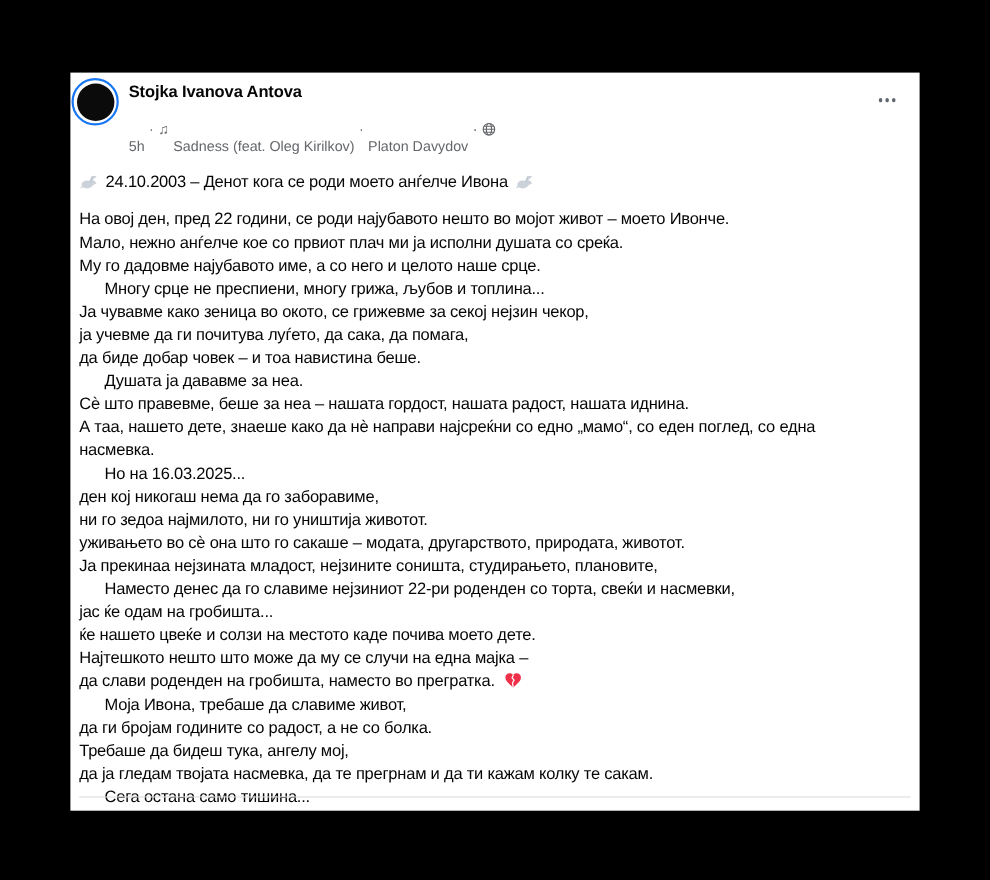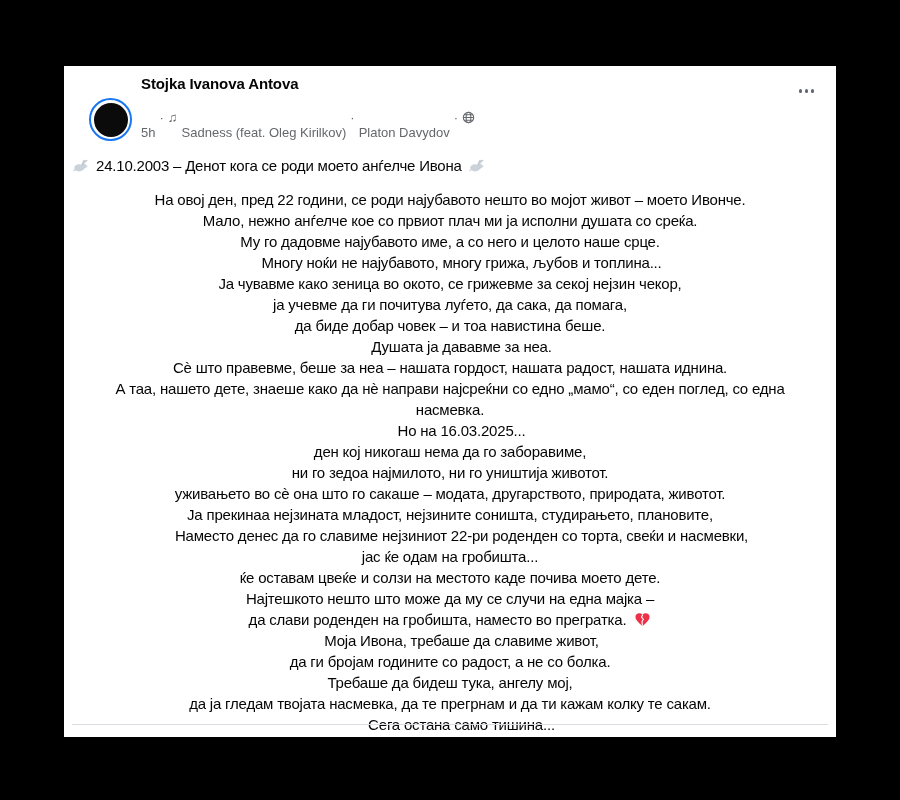--- a/index.html
+++ b/index.html
@@ -17,22 +17,21 @@
     left: 64px;
     top: 66px;
     width: 772px;
     height: 671px;
     background: #ffffff;
     overflow: hidden;
   }
   .header {
     position: relative;
     display: flex;
-    padding: 5px 8px 0 25px;
-    align-items: flex-end;
+    padding: 5px 8px 0 1px;
   }
   .avatar-ring {
     flex: 0 0 auto;
     width: 43px;
     height: 43px;
     box-sizing: border-box;
     border: 2.5px solid #1877f2;
     border-radius: 50%;
     display: flex;
     align-items: center;
@@ -91,21 +90,21 @@
     letter-spacing: -0.2px;
   }
   .date-line {
     margin-top: 14px;
     display: flex;
     align-items: flex-end;
     gap: 6px;
     min-height: 21px;
   }
   .dove-svg { flex: 0 0 auto; }
-  .post-body { margin-top: 13px; text-align: center; }
+  .post-body { margin-top: 13px; }
   .body-line { min-height: 21px; }
   .body-line.indent { padding-left: 23px; }
   .broken-heart {
     display: inline-block;
     vertical-align: -3px;
     margin-left: 4px;
   }
   .divider {
     position: absolute;
     left: 8px;
@@ -161,36 +160,36 @@
         <svg class="dove-svg" viewBox="0 0 20 20" width="18" height="18" aria-hidden="true">
           <path fill="#ccd2d9" d="M12.6 2.6c1.8-1 3.9-.9 5.1.2l-4.3 3.5c2 .5 3.4 1.8 3.9 3.7-1.6.3-2.8.9-3.8 2.1-2.4 3-6.9 3.6-9.5 1.6l-2 .9c-.5.2-.9-.4-.5-.8l1.4-1.7c-.7-1-.5-2.4.4-3.3 2-2 5.1-2.5 7.3-1.2l2-5z"></path>
           <path fill="#b7bfc8" d="M12.6 2.6 10 7.8l2 1.1 1.7-6z" opacity="0.55"></path>
         </svg>
       </div>
 
       <div class="post-body">
           <div class="body-line">На овој ден, пред 22 години, се роди најубавото нешто во мојот живот – моето Ивонче.</div>
           <div class="body-line">Мало, нежно анѓелче кое со првиот плач ми ја исполни душата со среќа.</div>
           <div class="body-line">Му го дадовме најубавото име, а со него и целото наше срце.</div>
-          <div class="body-line indent">Многу ноќи не најубавото, многу грижа, љубов и топлина...</div>
+          <div class="body-line indent">Многу срце не преспиени, многу грижа, љубов и топлина...</div>
           <div class="body-line">Ја чувавме како зеница во окото, се грижевме за секој нејзин чекор,</div>
           <div class="body-line">ја учевме да ги почитува луѓето, да сака, да помага,</div>
           <div class="body-line">да биде добар човек – и тоа навистина беше.</div>
           <div class="body-line indent">Душата ја дававме за неа.</div>
           <div class="body-line">Сѐ што правевме, беше за неа – нашата гордост, нашата радост, нашата иднина.</div>
           <div class="body-line">А таа, нашето дете, знаеше како да нѐ направи најсреќни со едно „мамо“, со еден поглед, со една</div>
           <div class="body-line">насмевка.</div>
           <div class="body-line indent">Но на 16.03.2025...</div>
           <div class="body-line">ден кој никогаш нема да го заборавиме,</div>
           <div class="body-line">ни го зедоа најмилото, ни го уништија животот.</div>
           <div class="body-line">уживањето во сѐ она што го сакаше – модата, другарството, природата, животот.</div>
           <div class="body-line">Ја прекинаа нејзината младост, нејзините соништа, студирањето, плановите,</div>
           <div class="body-line indent">Наместо денес да го славиме нејзиниот 22-ри роденден со торта, свеќи и насмевки,</div>
           <div class="body-line">јас ќе одам на гробишта...</div>
-          <div class="body-line">ќе оставам цвеќе и солзи на местото каде почива моето дете.</div>
+          <div class="body-line">ќе нашето цвеќе и солзи на местото каде почива моето дете.</div>
           <div class="body-line">Најтешкото нешто што може да му се случи на една мајка –</div>
           <div class="body-line">да слави роденден на гробишта, наместо во прегратка.
   <svg class="broken-heart" viewBox="0 0 24 24" width="17" height="17" aria-hidden="true">
     <path fill="#ee3048" d="M12 21.3 10.55 20C5.4 15.4 2 12.3 2 8.5 2 5.4 4.4 3 7.5 3c1.7 0 3.4.8 4.5 2.1C13.1 3.8 14.8 3 16.5 3 19.6 3 22 5.4 22 8.5c0 3.8-3.4 6.9-8.55 11.5L12 21.3z"></path>
     <polyline points="12.4,4.8 10.6,8.8 13.2,11.6 11.2,15.2 12,20.6" stroke="#ffffff" stroke-width="1.6" fill="none"></polyline>
   </svg>
 </div>
           <div class="body-line indent">Моја Ивона, требаше да славиме живот,</div>
           <div class="body-line">да ги бројам годините со радост, а не со болка.</div>
           <div class="body-line">Требаше да бидеш тука, ангелу мој,</div>

